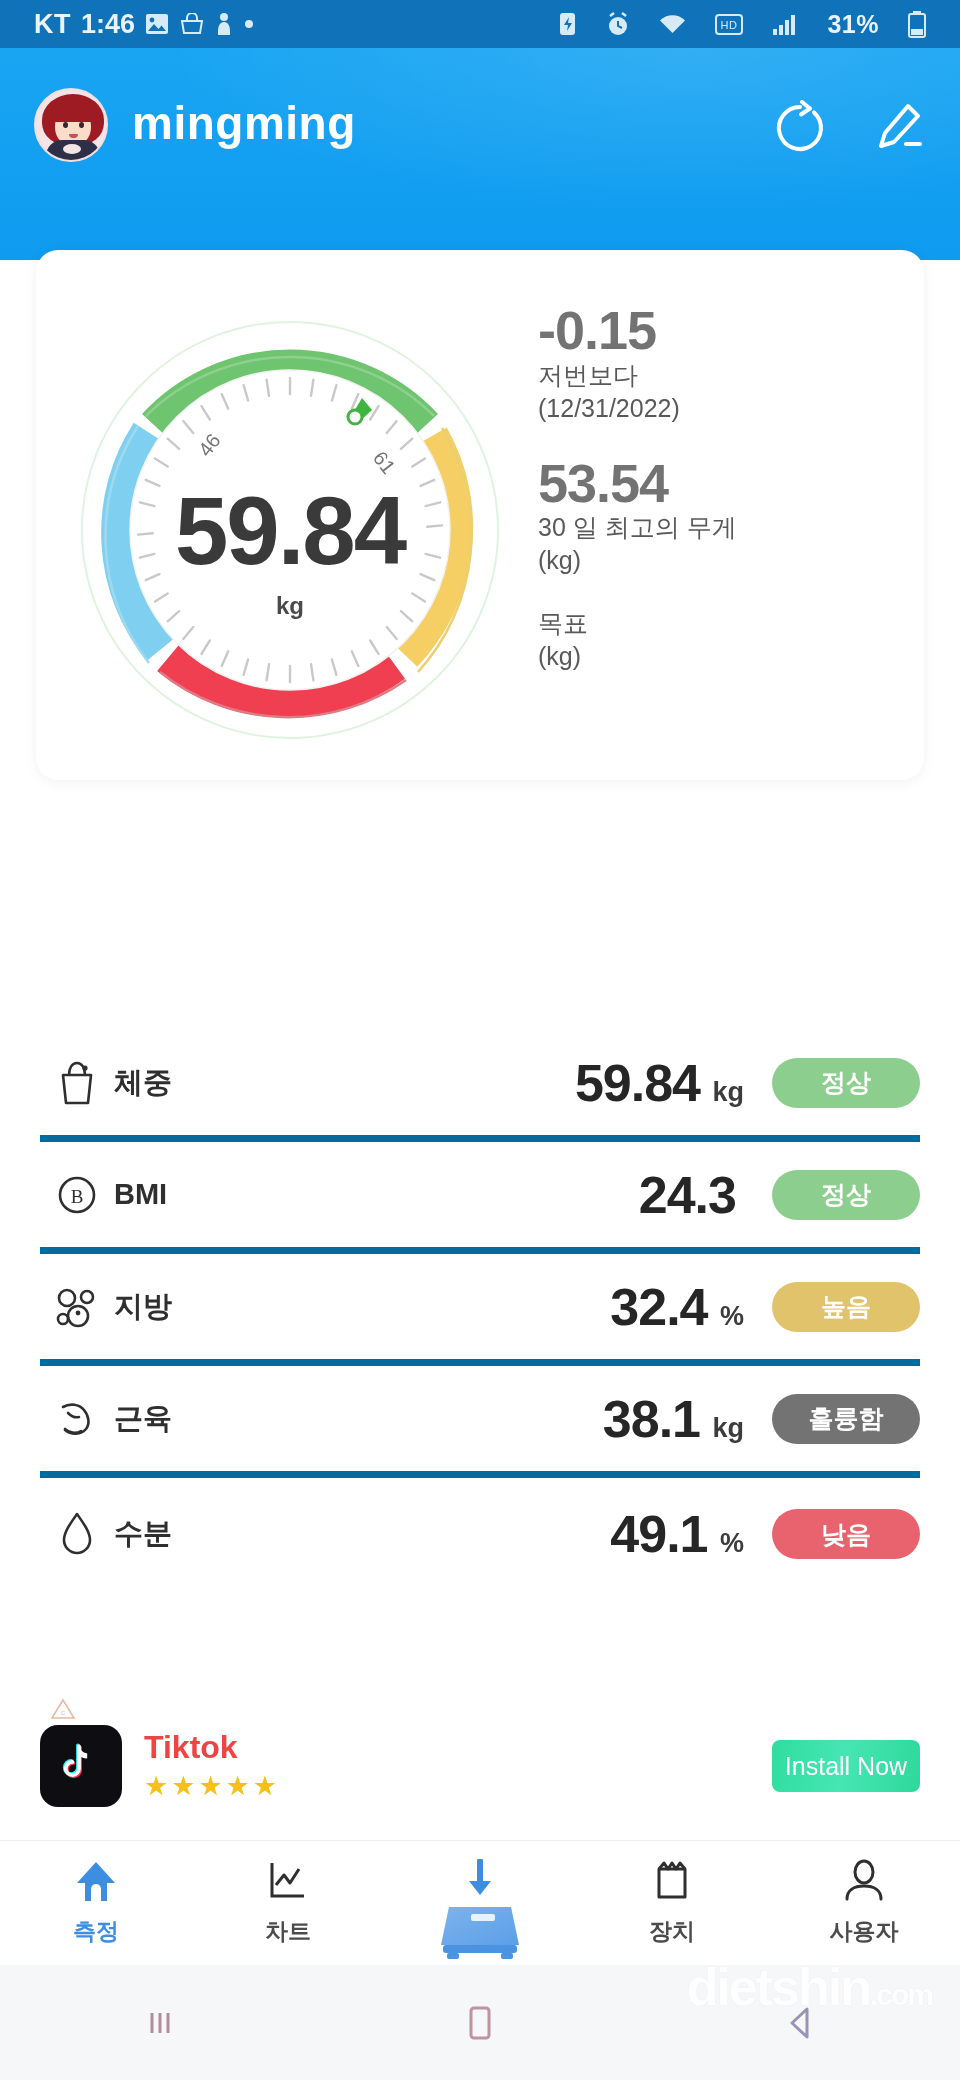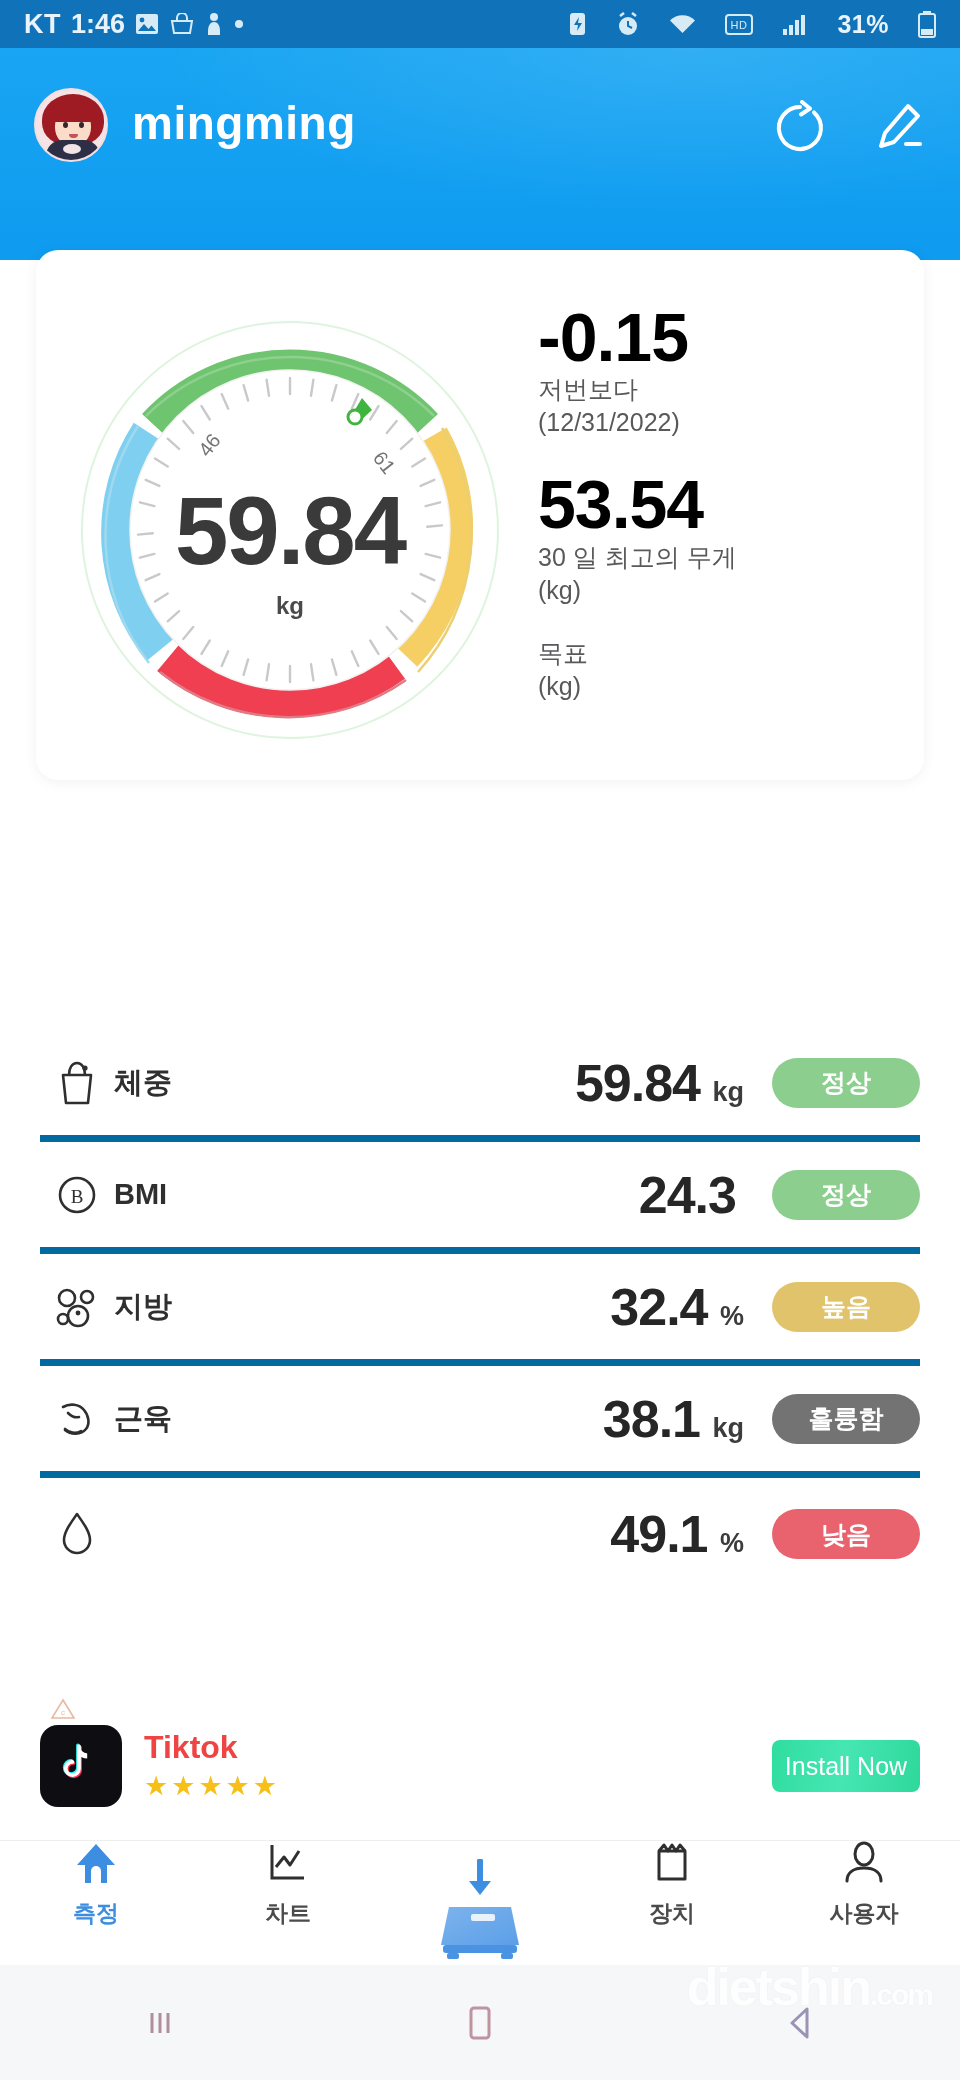--- a/index.html
+++ b/index.html
@@ -9,21 +9,21 @@
     background:#ffffff;
     overflow:hidden;
     position:relative;
   }
 
   
   .statusbar{
     height:48px;width:960px;
     background:#1072b8;
     display:flex;align-items:center;
-    padding:0 24px;
+    padding:0 34px;
     color:#e8f3fb;
     font-size:26px;
     letter-spacing:.5px;
   }
   .sb-left{display:flex;align-items:center;gap:10px;}
   .sb-carrier{font-weight:600;font-size:27px;}
   .sb-time{font-weight:600;font-size:27px;letter-spacing:0;}
   .sb-icon{display:inline-flex;align-items:center;justify-content:center;}
   .sb-spacer{flex:1;}
   .sb-right{display:flex;align-items:center;gap:29px;}
@@ -78,21 +78,21 @@
     position:absolute;left:0;right:0;top:196px;text-align:center;
     font-size:96px;font-weight:700;color:#3a3a3a;letter-spacing:-2px;
   }
   .gauge-unit{
     position:absolute;left:0;right:0;top:312px;text-align:center;
     font-size:24px;color:#4a4a4a;font-weight:600;
   }
 
   .stats{flex:1;padding-top:22px;padding-left:8px;}
   .stat{margin-bottom:30px;}
-  .stat-num{font-size:68px;font-weight:700;color:#000000;line-height:1.05;letter-spacing:-1px;}
+  .stat-num{font-size:54px;font-weight:700;color:#737373;line-height:1.05;letter-spacing:-1px;}
   .stat-lbl{font-size:25px;color:#59595b;line-height:1.32;font-weight:500;}
 
   
   .tsrow{
     position:absolute;left:0;top:945px;width:960px;
     display:flex;align-items:center;padding:0 42px;
   }
   .ts-left{display:flex;align-items:center;gap:16px;}
   .clock{
     width:27px;height:27px;border-radius:50%;
@@ -149,21 +149,21 @@
   }
 
   
   .bnav{
     position:absolute;left:0;top:1840px;width:960px;height:125px;
     background:#fff;border-top:1px solid #eceef0;
     display:flex;align-items:center;
   }
   .bnav-item{
     flex:1;display:flex;flex-direction:column;align-items:center;
-    gap:9px;cursor:pointer;height:100%;
+    justify-content:center;gap:9px;cursor:pointer;height:100%;
   }
   .bnav-label{font-size:23px;color:#4b4b4b;font-weight:600;}
   .bnav-item.active .bnav-label{color:#3d8ee0;}
   .bnav-center{flex:1;position:relative;height:100%;}
   .scale-ic{position:absolute;left:50%;top:18px;transform:translateX(-50%);}
 
   
   .anav{
     position:absolute;left:0;top:1965px;width:960px;height:115px;
     background:#f6f7f9;display:flex;align-items:center;
@@ -450,20 +450,21 @@
     </div>
     <div class="badge" style="background: #737373;">훌륭함</div>
   </div>
 
   <div class="row">
     <div class="row-ico">
       <svg width="42" height="48" viewBox="0 0 42 48">
         <path d="M21 4C14 14 8 22 8 30a13 13 0 0026 0c0-8-6-16-13-26z" fill="none" stroke="#2f2f2f" stroke-width="2.6" stroke-linejoin="round"></path>
       </svg>
     </div>
+    <div class="row-name">수분</div>
     <div class="row-val">
       <span class="v">49.1</span>
       <span class="u">%</span>
     </div>
     <div class="badge" style="background: rgb(233, 99, 111);">낮음</div>
   </div>
 
 </div>
 
 <div class="ad">

